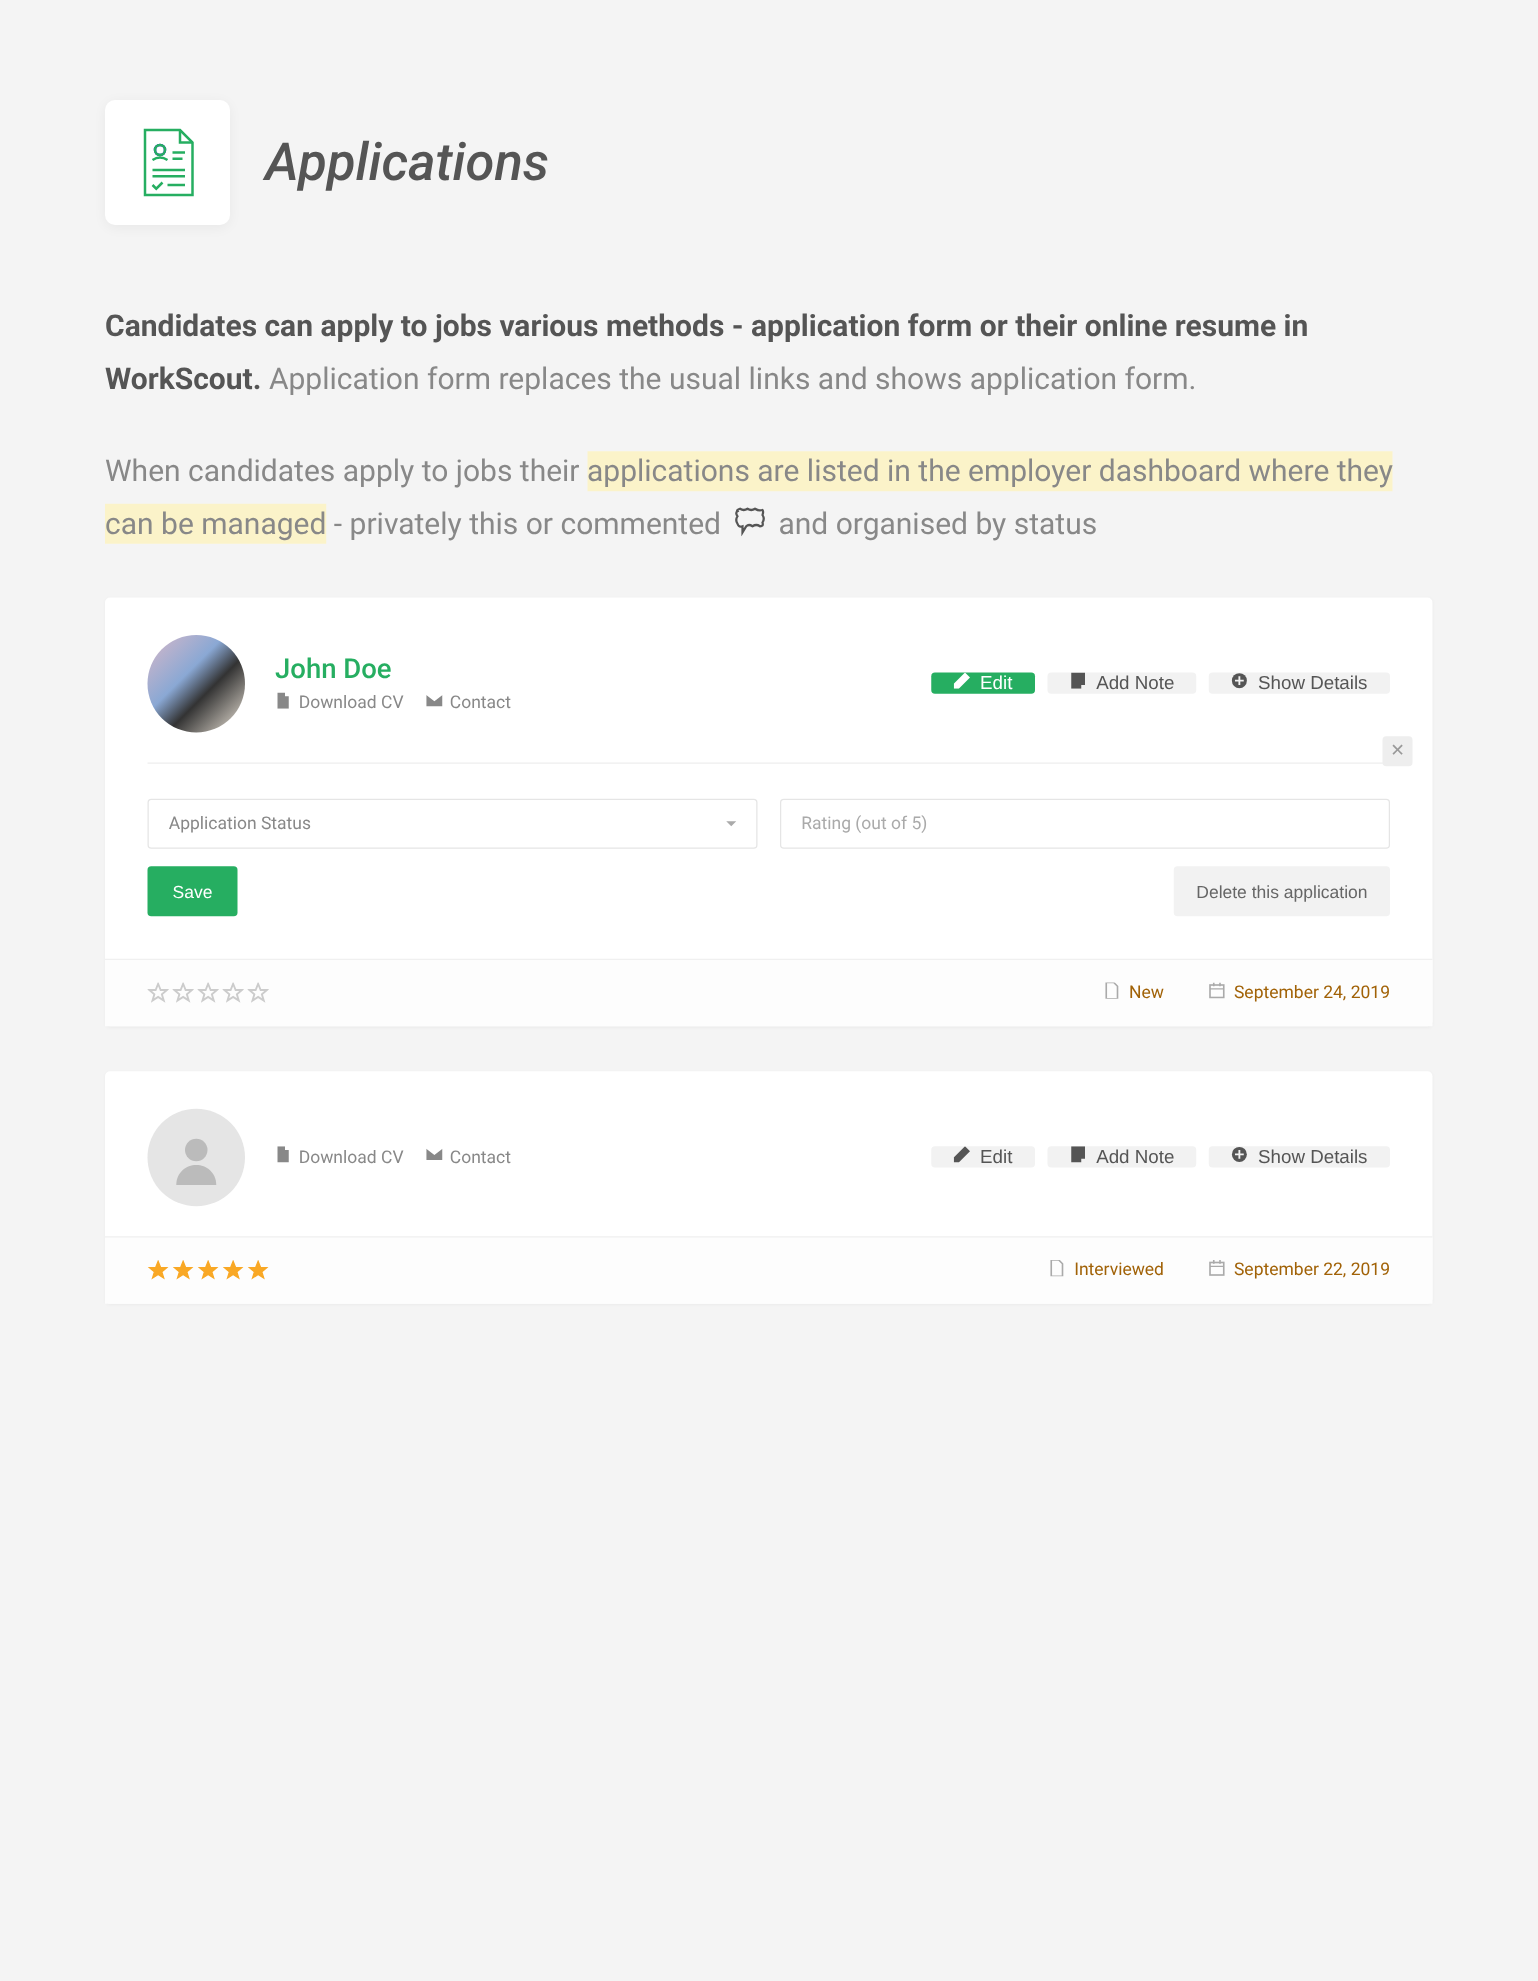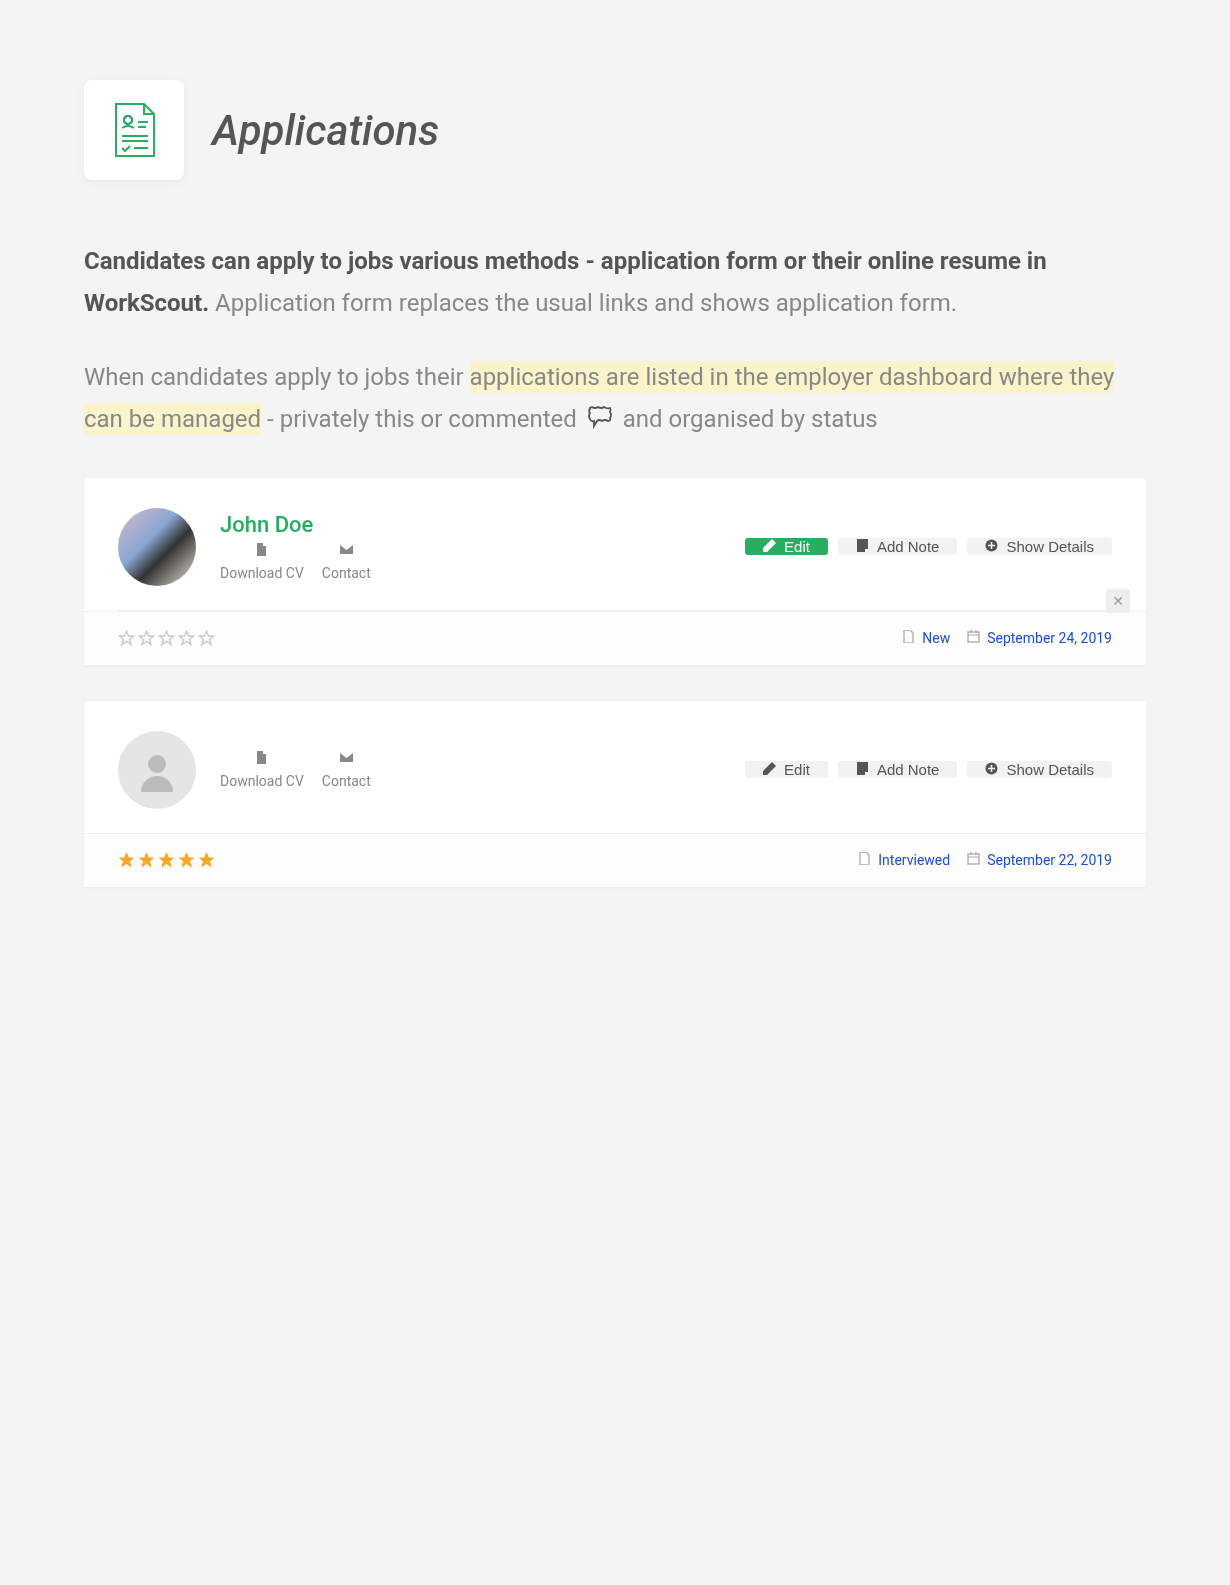--- a/index.html
+++ b/index.html
@@ -92,21 +92,20 @@
       align-items: center;
       gap: 18px;
       font-size: 14px;
       color: #888;
     }
     .cand-links .link-item {
       display: flex;
       align-items: center;
       gap: 6px;
       cursor: pointer;
-      flex-direction: column;
     }
     .cand-links svg { width: 13px; height: 13px; fill: #888; }
     .btn-row {
       display: flex;
       gap: 10px;
       flex-shrink: 0;
     }
     .btn {
       display: flex;
       align-items: center;
@@ -217,23 +216,23 @@
       border-top: 1px solid #f0f0f0;
       background: #fdfdfd;
     }
     .stars { display: flex; gap: 3px; }
     .star { width: 17px; height: 17px; }
     .star.empty svg { fill: none; stroke: #ccc; stroke-width: 1.5; }
     .star.full svg { fill: #f9a825; stroke: #f9a825; }
     .footer-meta {
       display: flex;
       align-items: center;
-      gap: 17px;
-      font-size: 14px;
-      color: #1d4ed8;
+      gap: 36px;
+      font-size: 14px;
+      color: #a16207;
     }
     .footer-meta .meta-item {
       display: flex;
       align-items: center;
       gap: 7px;
     }
     .footer-meta svg { width: 13px; height: 13px; fill: #aaa; }
   </style>
 </head>
 <body>
@@ -304,20 +303,33 @@
               <circle cx="6.5" cy="6.5" r="6"></circle>
               <path d="M6.5 3v7M3 6.5h7" stroke="#f2f2f2" stroke-width="1.5"></path>
             </svg></span>
         <span>Show Details</span>
       </button>
     </div>
   </div>
   <div class="form-divider">
     <div class="close-box">✕</div>
   </div>
+  <div class="card-form">
+    <div class="form-inputs">
+      <div class="sel">
+        <span>Application Status</span>
+        <span class="caret"></span>
+      </div>
+      <input class="inp" type="text" placeholder="Rating (out of 5)" style="">
+    </div>
+    <div class="form-actions">
+      <button class="btn-save">Save</button>
+      <button class="btn-delete">Delete this application</button>
+    </div>
+  </div>
   <div class="card-footer">
     <div class="stars">
       <span class="star empty"><svg viewBox="0 0 17 17">
             <path d="M8.5 1l2 5h5l-4 3.5 1.5 5-4.5-3-4.5 3 1.5-5-4-3.5h5z"></path>
           </svg></span>
       <span class="star empty"><svg viewBox="0 0 17 17">
             <path d="M8.5 1l2 5h5l-4 3.5 1.5 5-4.5-3-4.5 3 1.5-5-4-3.5h5z"></path>
           </svg></span>
       <span class="star empty"><svg viewBox="0 0 17 17">
             <path d="M8.5 1l2 5h5l-4 3.5 1.5 5-4.5-3-4.5 3 1.5-5-4-3.5h5z"></path>

